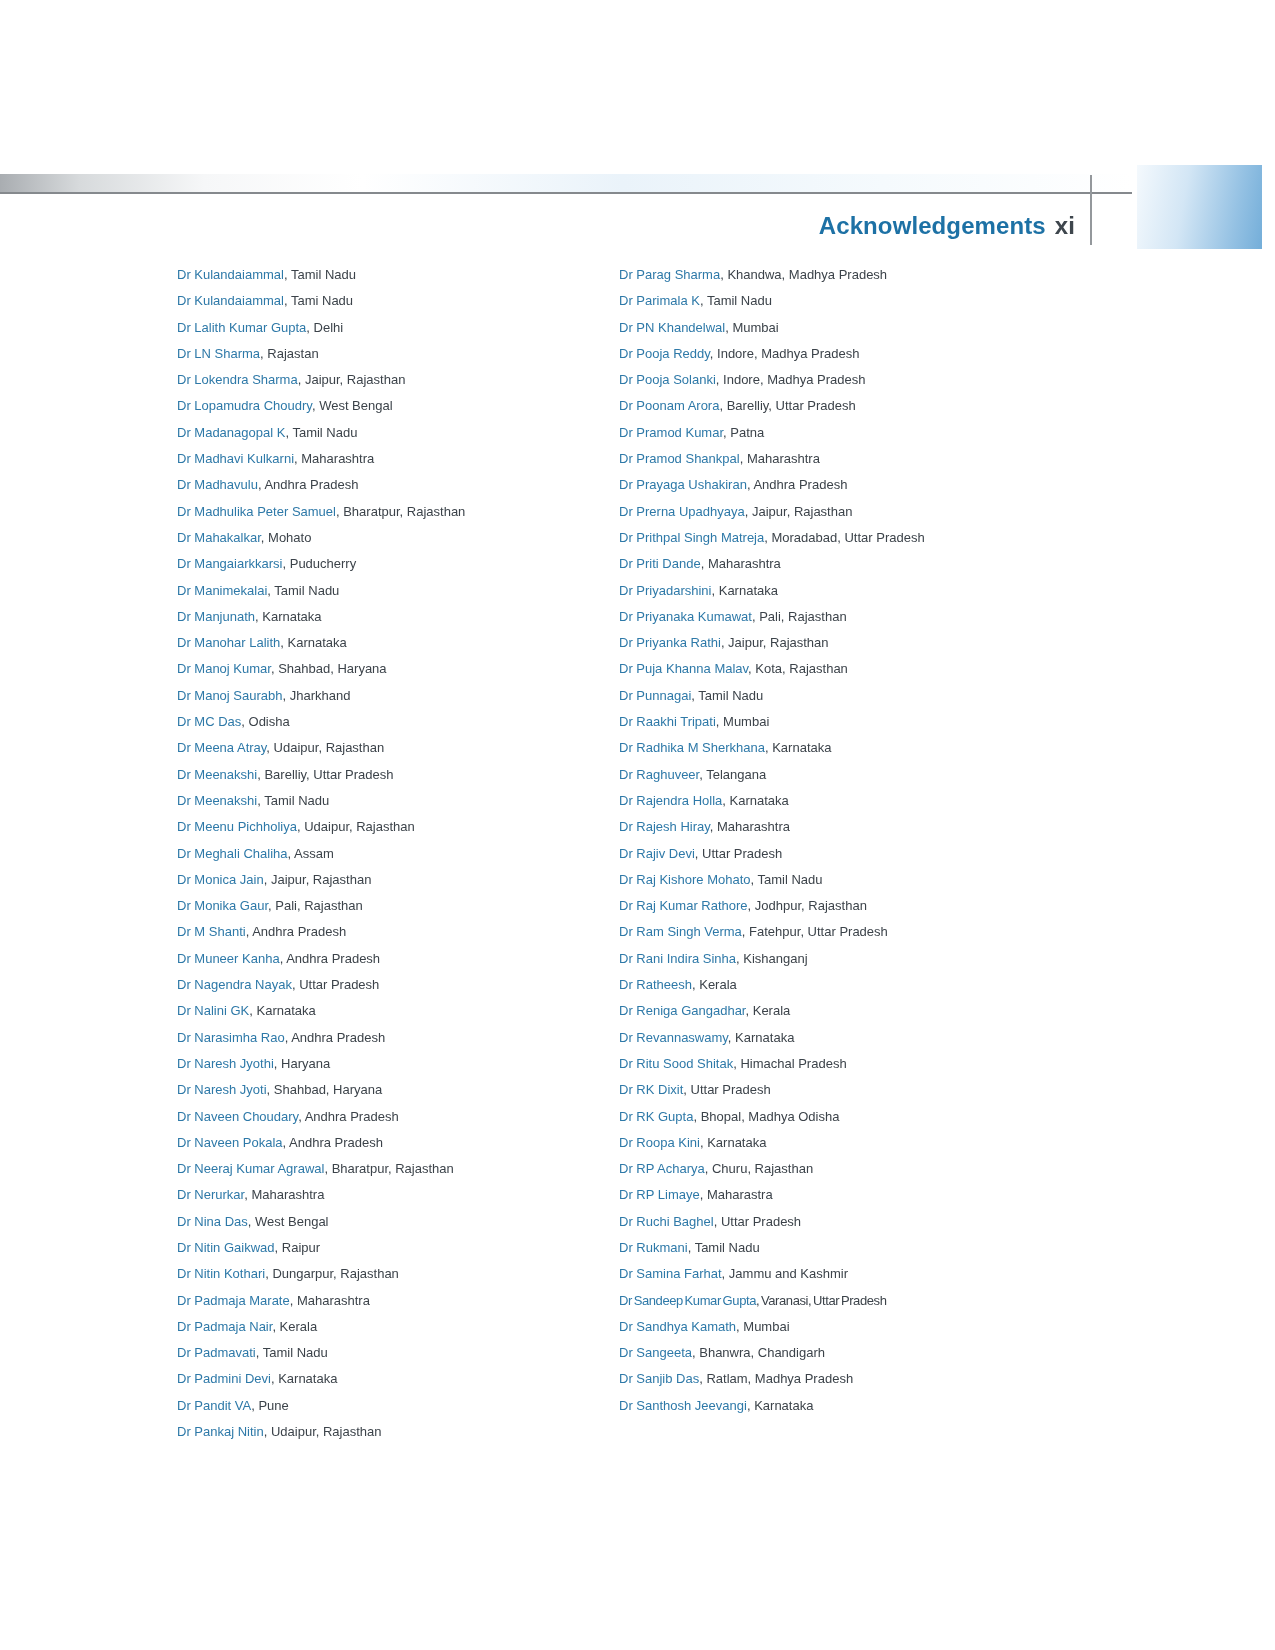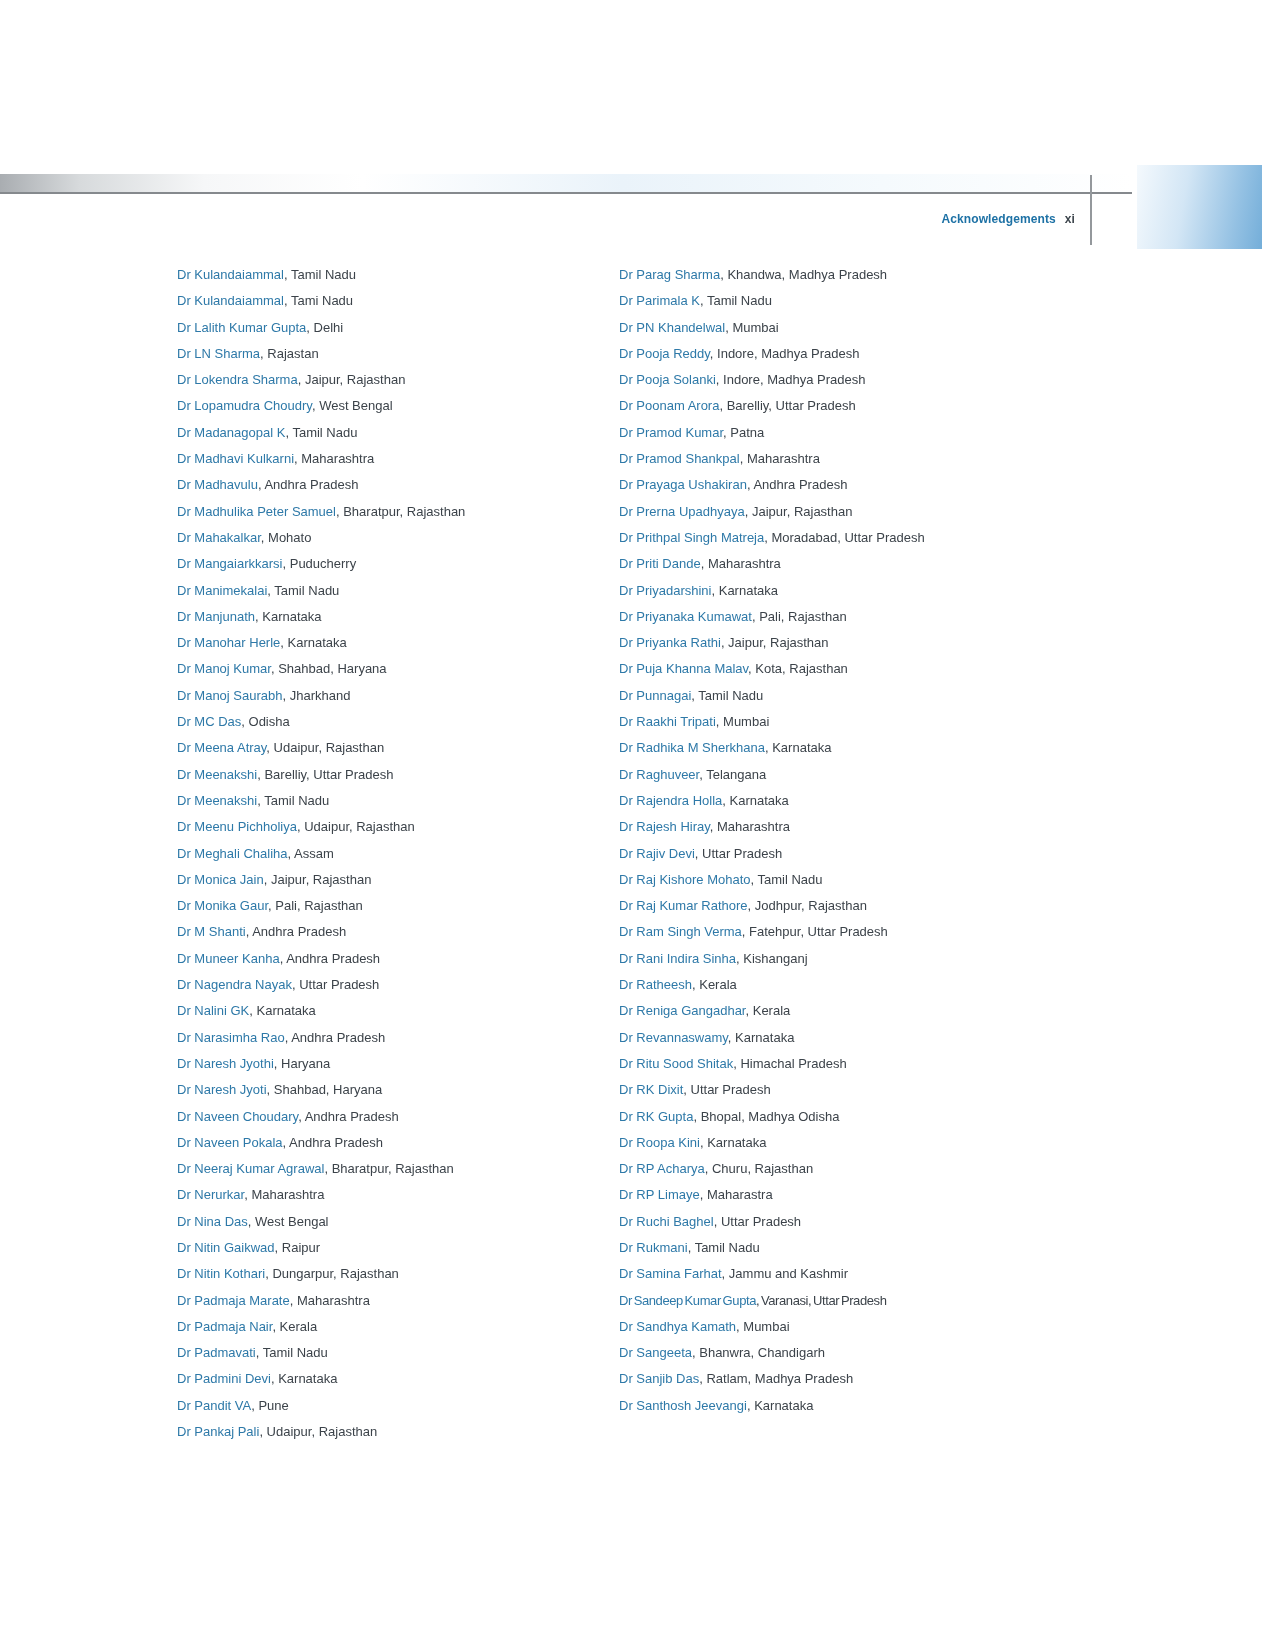--- a/index.html
+++ b/index.html
@@ -23,21 +23,21 @@
     position:absolute;left:1090px;top:175px;width:2px;height:70px;
     background:#94989c;
   }
   .hdr-accent{
     position:absolute;left:1137px;top:165px;width:125px;height:84px;
     background:linear-gradient(100deg,#f4f9fd 0%,#d3e6f5 38%,#94c1e3 78%,#74aed9 100%);
   }
   .hdr-text{
     position:absolute;left:0;top:212px;width:1075px;
     text-align:right;
-    font-size:12px;font-weight:bold;letter-spacing:0.1px;
+    font-size:24px;font-weight:bold;letter-spacing:0.1px;
   }
   .hdr-title{color:#1d71a5;}
   .hdr-page{color:#3e464d;margin-left:9px;}
   
   .col{
     position:absolute;top:262px;
     font-size:13px;line-height:26.3px;
     color:#3c434a;
   }
   .col-left{left:177px;width:440px;}
@@ -75,21 +75,21 @@
       <div class="entry"><span class="cname">Dr Lokendra Sharma</span><span class="sep">, </span><span class="cloc">Jaipur, Rajasthan</span></div>
       <div class="entry"><span class="cname">Dr Lopamudra Choudry</span><span class="sep">, </span><span class="cloc">West Bengal</span></div>
       <div class="entry"><span class="cname">Dr Madanagopal K</span><span class="sep">, </span><span class="cloc">Tamil Nadu</span></div>
       <div class="entry"><span class="cname">Dr Madhavi Kulkarni</span><span class="sep">, </span><span class="cloc">Maharashtra</span></div>
       <div class="entry"><span class="cname">Dr Madhavulu</span><span class="sep">, </span><span class="cloc">Andhra Pradesh</span></div>
       <div class="entry"><span class="cname">Dr Madhulika Peter Samuel</span><span class="sep">, </span><span class="cloc">Bharatpur, Rajasthan</span></div>
       <div class="entry"><span class="cname">Dr Mahakalkar</span><span class="sep">, </span><span class="cloc">Mohato</span></div>
       <div class="entry"><span class="cname">Dr Mangaiarkkarsi</span><span class="sep">, </span><span class="cloc">Puducherry</span></div>
       <div class="entry"><span class="cname">Dr Manimekalai</span><span class="sep">, </span><span class="cloc">Tamil Nadu</span></div>
       <div class="entry"><span class="cname">Dr Manjunath</span><span class="sep">, </span><span class="cloc">Karnataka</span></div>
-      <div class="entry"><span class="cname">Dr Manohar Herle</span><span class="sep">, </span><span class="cloc">Karnataka</span></div>
+      <div class="entry"><span class="cname">Dr Manohar Lalith</span><span class="sep">, </span><span class="cloc">Karnataka</span></div>
       <div class="entry"><span class="cname">Dr Manoj Kumar</span><span class="sep">, </span><span class="cloc">Shahbad, Haryana</span></div>
       <div class="entry"><span class="cname">Dr Manoj Saurabh</span><span class="sep">, </span><span class="cloc">Jharkhand</span></div>
       <div class="entry"><span class="cname">Dr MC Das</span><span class="sep">, </span><span class="cloc">Odisha</span></div>
       <div class="entry"><span class="cname">Dr Meena Atray</span><span class="sep">, </span><span class="cloc">Udaipur, Rajasthan</span></div>
       <div class="entry"><span class="cname">Dr Meenakshi</span><span class="sep">, </span><span class="cloc">Barelliy, Uttar Pradesh</span></div>
       <div class="entry"><span class="cname">Dr Meenakshi</span><span class="sep">, </span><span class="cloc">Tamil Nadu</span></div>
       <div class="entry"><span class="cname">Dr Meenu Pichholiya</span><span class="sep">, </span><span class="cloc">Udaipur, Rajasthan</span></div>
       <div class="entry"><span class="cname">Dr Meghali Chaliha</span><span class="sep">, </span><span class="cloc">Assam</span></div>
       <div class="entry"><span class="cname">Dr Monica Jain</span><span class="sep">, </span><span class="cloc">Jaipur, Rajasthan</span></div>
       <div class="entry"><span class="cname">Dr Monika Gaur</span><span class="sep">, </span><span class="cloc">Pali, Rajasthan</span></div>
@@ -105,21 +105,21 @@
       <div class="entry"><span class="cname">Dr Neeraj Kumar Agrawal</span><span class="sep">, </span><span class="cloc">Bharatpur, Rajasthan</span></div>
       <div class="entry"><span class="cname">Dr Nerurkar</span><span class="sep">, </span><span class="cloc">Maharashtra</span></div>
       <div class="entry"><span class="cname">Dr Nina Das</span><span class="sep">, </span><span class="cloc">West Bengal</span></div>
       <div class="entry"><span class="cname">Dr Nitin Gaikwad</span><span class="sep">, </span><span class="cloc">Raipur</span></div>
       <div class="entry"><span class="cname">Dr Nitin Kothari</span><span class="sep">, </span><span class="cloc">Dungarpur, Rajasthan</span></div>
       <div class="entry"><span class="cname">Dr Padmaja Marate</span><span class="sep">, </span><span class="cloc">Maharashtra</span></div>
       <div class="entry"><span class="cname">Dr Padmaja Nair</span><span class="sep">, </span><span class="cloc">Kerala</span></div>
       <div class="entry"><span class="cname">Dr Padmavati</span><span class="sep">, </span><span class="cloc">Tamil Nadu</span></div>
       <div class="entry"><span class="cname">Dr Padmini Devi</span><span class="sep">, </span><span class="cloc">Karnataka</span></div>
       <div class="entry"><span class="cname">Dr Pandit VA</span><span class="sep">, </span><span class="cloc">Pune</span></div>
-      <div class="entry"><span class="cname">Dr Pankaj Pali</span><span class="sep">, </span><span class="cloc">Udaipur, Rajasthan</span></div>
+      <div class="entry"><span class="cname">Dr Pankaj Nitin</span><span class="sep">, </span><span class="cloc">Udaipur, Rajasthan</span></div>
     </div>
 
   <div class="col col-right">
 
   <div class="entry"><span class="cname">Dr Parag Sharma</span><span class="sep">, </span><span class="cloc">Khandwa, Madhya Pradesh</span></div>
       <div class="entry"><span class="cname">Dr Parimala K</span><span class="sep">, </span><span class="cloc">Tamil Nadu</span></div>
       <div class="entry"><span class="cname">Dr PN Khandelwal</span><span class="sep">, </span><span class="cloc">Mumbai</span></div>
       <div class="entry"><span class="cname">Dr Pooja Reddy</span><span class="sep">, </span><span class="cloc">Indore, Madhya Pradesh</span></div>
       <div class="entry"><span class="cname">Dr Pooja Solanki</span><span class="sep">, </span><span class="cloc">Indore, Madhya Pradesh</span></div>
       <div class="entry"><span class="cname">Dr Poonam Arora</span><span class="sep">, </span><span class="cloc">Barelliy, Uttar Pradesh</span></div>

